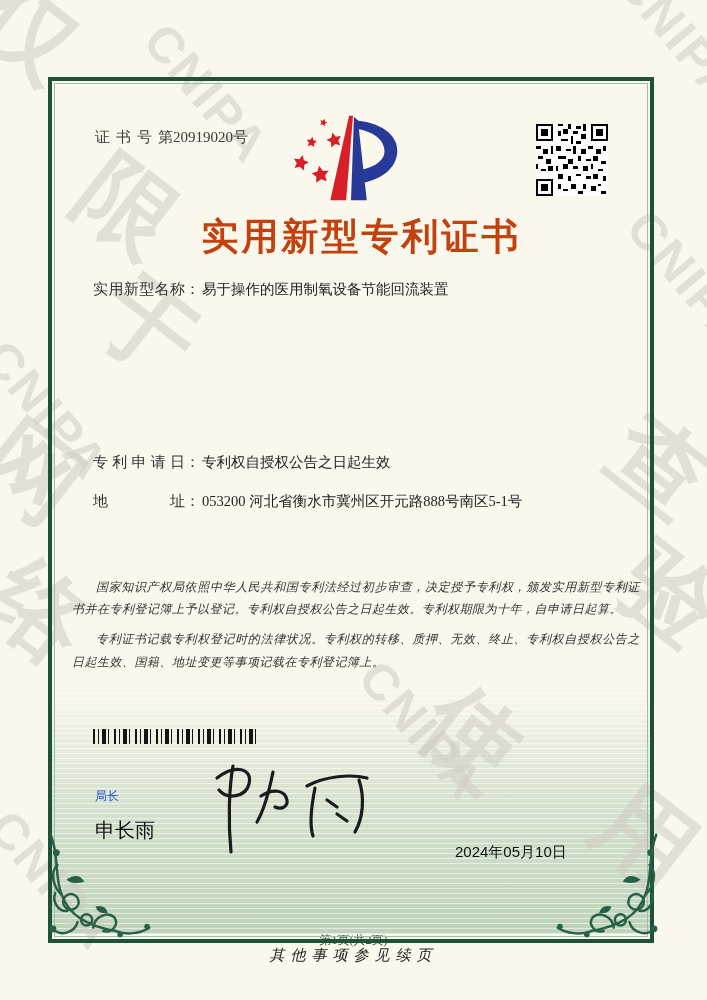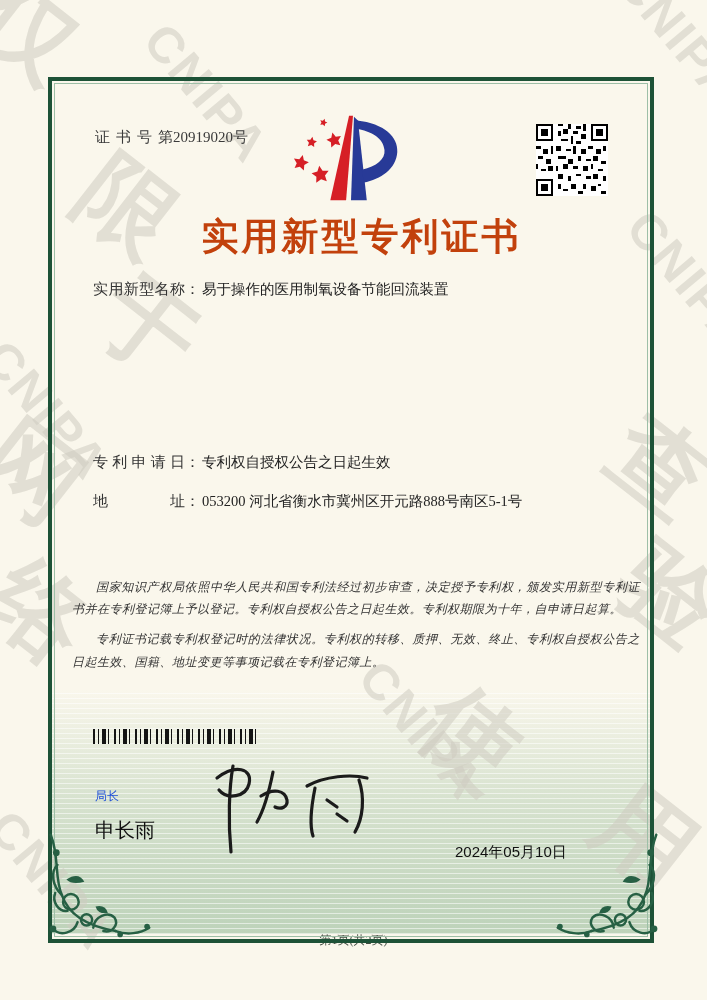--- a/index.html
+++ b/index.html
@@ -262,14 +262,15 @@
       <path d="M164,28 C170,46 168,66 160,80"></path>
       <path d="M132,48 l10,7"></path>
       <path d="M142,62 l10,7"></path>
     </g>
   </svg>
 
   <div class="issue-date">2024年05月10日</div>
 
   <div class="pageinfo">第1页(共2页)</div>
 
+  <div class="footer-note">其他事项参见续页</div>
 
 </div>
 
 </body></html>

